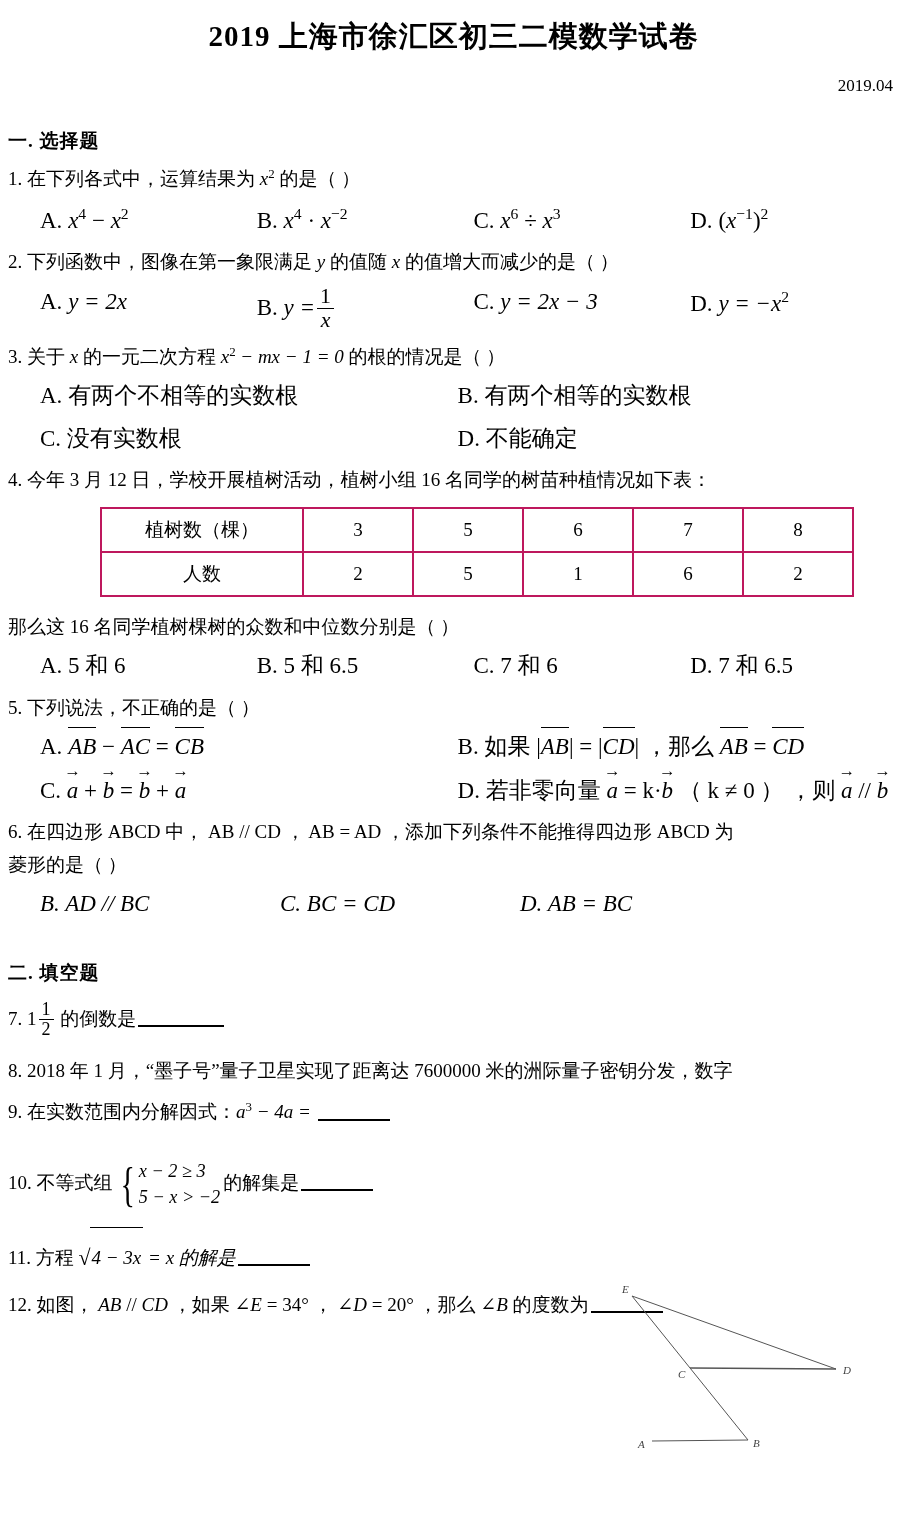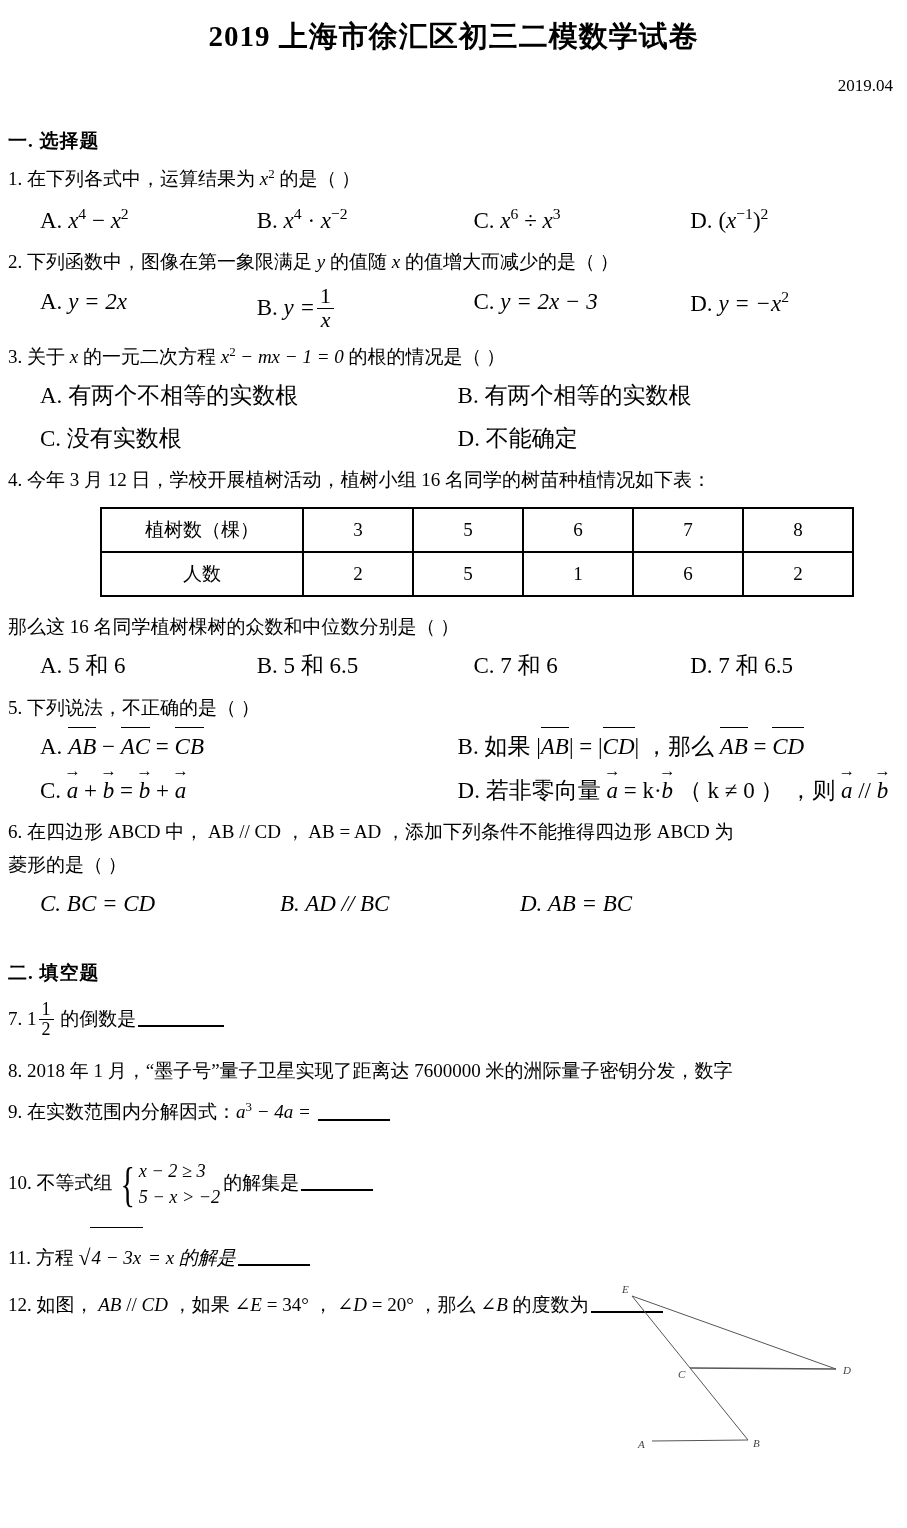--- a/index.html
+++ b/index.html
@@ -108,21 +108,21 @@
   }
   .brace-sys .rows{display:inline-block;line-height:1.42;font-size:0.96em;}
 
   
   .tbl-wrap{margin:12px 0 0 100px;}
   table.data{
     border-collapse:collapse;
     font-size:19px;
   }
   table.data td{
-    border:2px solid #000000;
+    border:2px solid #be185d;
     text-align:center;
     height:38px;
     padding:2px 4px;
   }
   table.data td.lbl{width:192px;}
   table.data td.val{width:100px;}
 
   
   .fig{
     position:absolute;
@@ -261,22 +261,22 @@
     </div>
     <div>
       <span>D.</span>
       <span>若非零向量 </span><span class="vecarrow">a</span><span> = k·</span><span class="vecarrow">b</span><span> （ k ≠ 0 ） ，则 </span><span class="vecarrow">a</span><span> // </span><span class="vecarrow">b</span>
     </div>
   </div>
 
   <div class="q">6. 在四边形 ABCD 中， AB // CD ， AB = AD ，添加下列条件不能推得四边形 ABCD 为</div>
   <div class="q" style="margin-top:4px;">菱形的是（      ）</div>
   <div class="opts four">
+    <div class="it">B.  AD // BC</div>
     <div class="it">C.  BC = CD</div>
-    <div class="it">B.  AD // BC</div>
     <div class="it">D.  AB = BC</div>
   </div>
 
   <div class="section-head" style="margin-top:38px;">二. 填空题</div>
 
   <div class="q" style="margin-top:14px;">
     <span>7. 1</span><span class="frac"><span class="num">1</span><span class="den">2</span></span><span> 的倒数是</span><span class="blank"></span>
   </div>
 
   <div class="q" style="margin-top:18px;">8. 2018 年 1 月，“墨子号”量子卫星实现了距离达 7600000 米的洲际量子密钥分发，数字</div>

